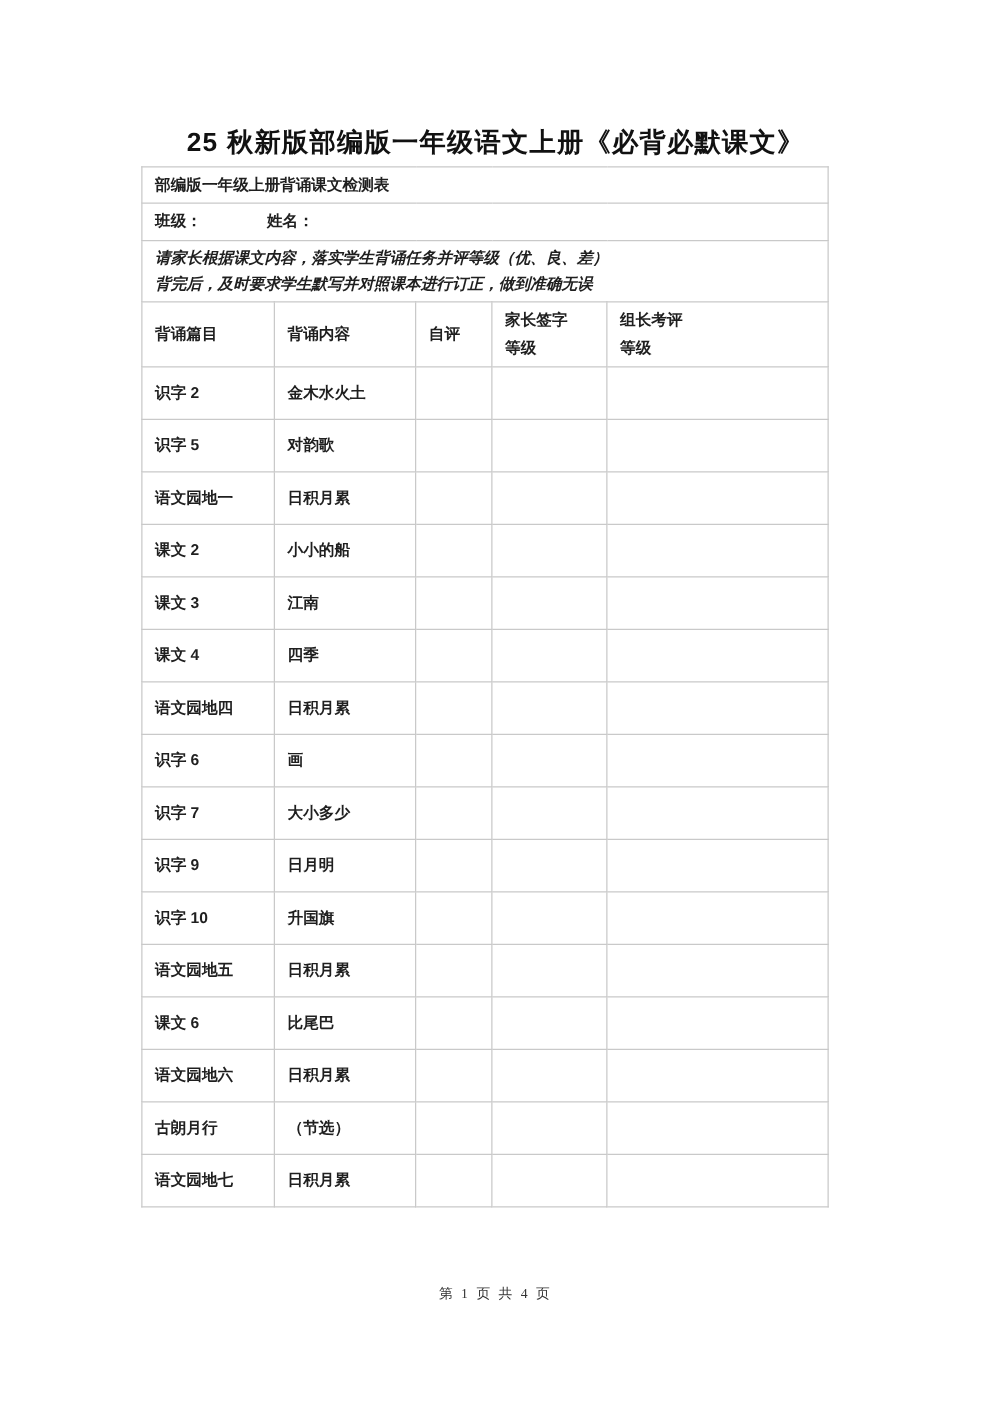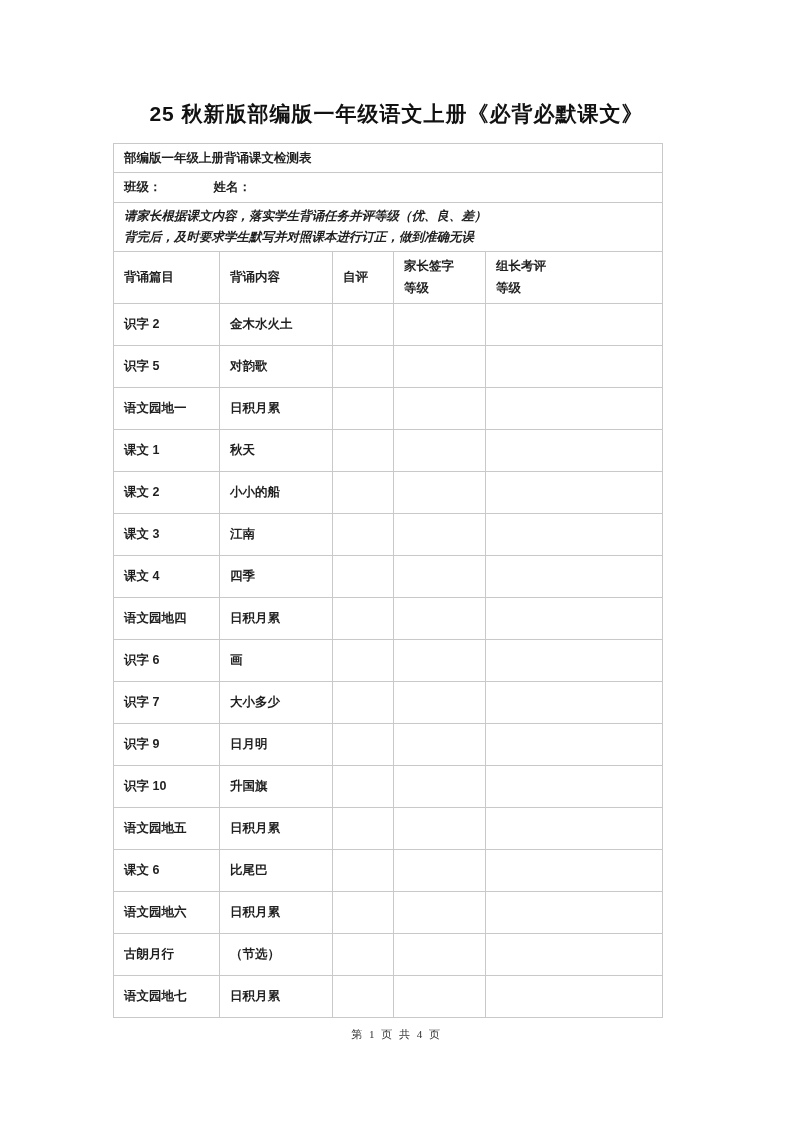--- a/index.html
+++ b/index.html
@@ -20,21 +20,21 @@
     width:100%;
     text-align:center;
     font-size:21px;
     font-weight:700;
     letter-spacing:1px;
     color:#111111;
   }
   table.doc-table {
     position:absolute;
     left:113px;
-    top:143px;
+    top:133px;
     width:549px;
     border-collapse:collapse;
     table-layout:fixed;
     border-radius:10px;
   }
   table.doc-table td {
     border:1px solid #c9c9c9;
     font-size:12.5px;
     font-weight:700;
     color:#1f1f1f;
@@ -114,27 +114,20 @@
     <td></td>
   </tr>
         <tr class="r-data">
     <td>语文园地一</td>
     <td>日积月累</td>
     <td></td>
     <td></td>
     <td></td>
   </tr>
         <tr class="r-data">
-    <td>课文 1</td>
-    <td>秋天</td>
-    <td></td>
-    <td></td>
-    <td></td>
-  </tr>
-        <tr class="r-data">
     <td>课文 2</td>
     <td>小小的船</td>
     <td></td>
     <td></td>
     <td></td>
   </tr>
         <tr class="r-data">
     <td>课文 3</td>
     <td>江南</td>
     <td></td>

